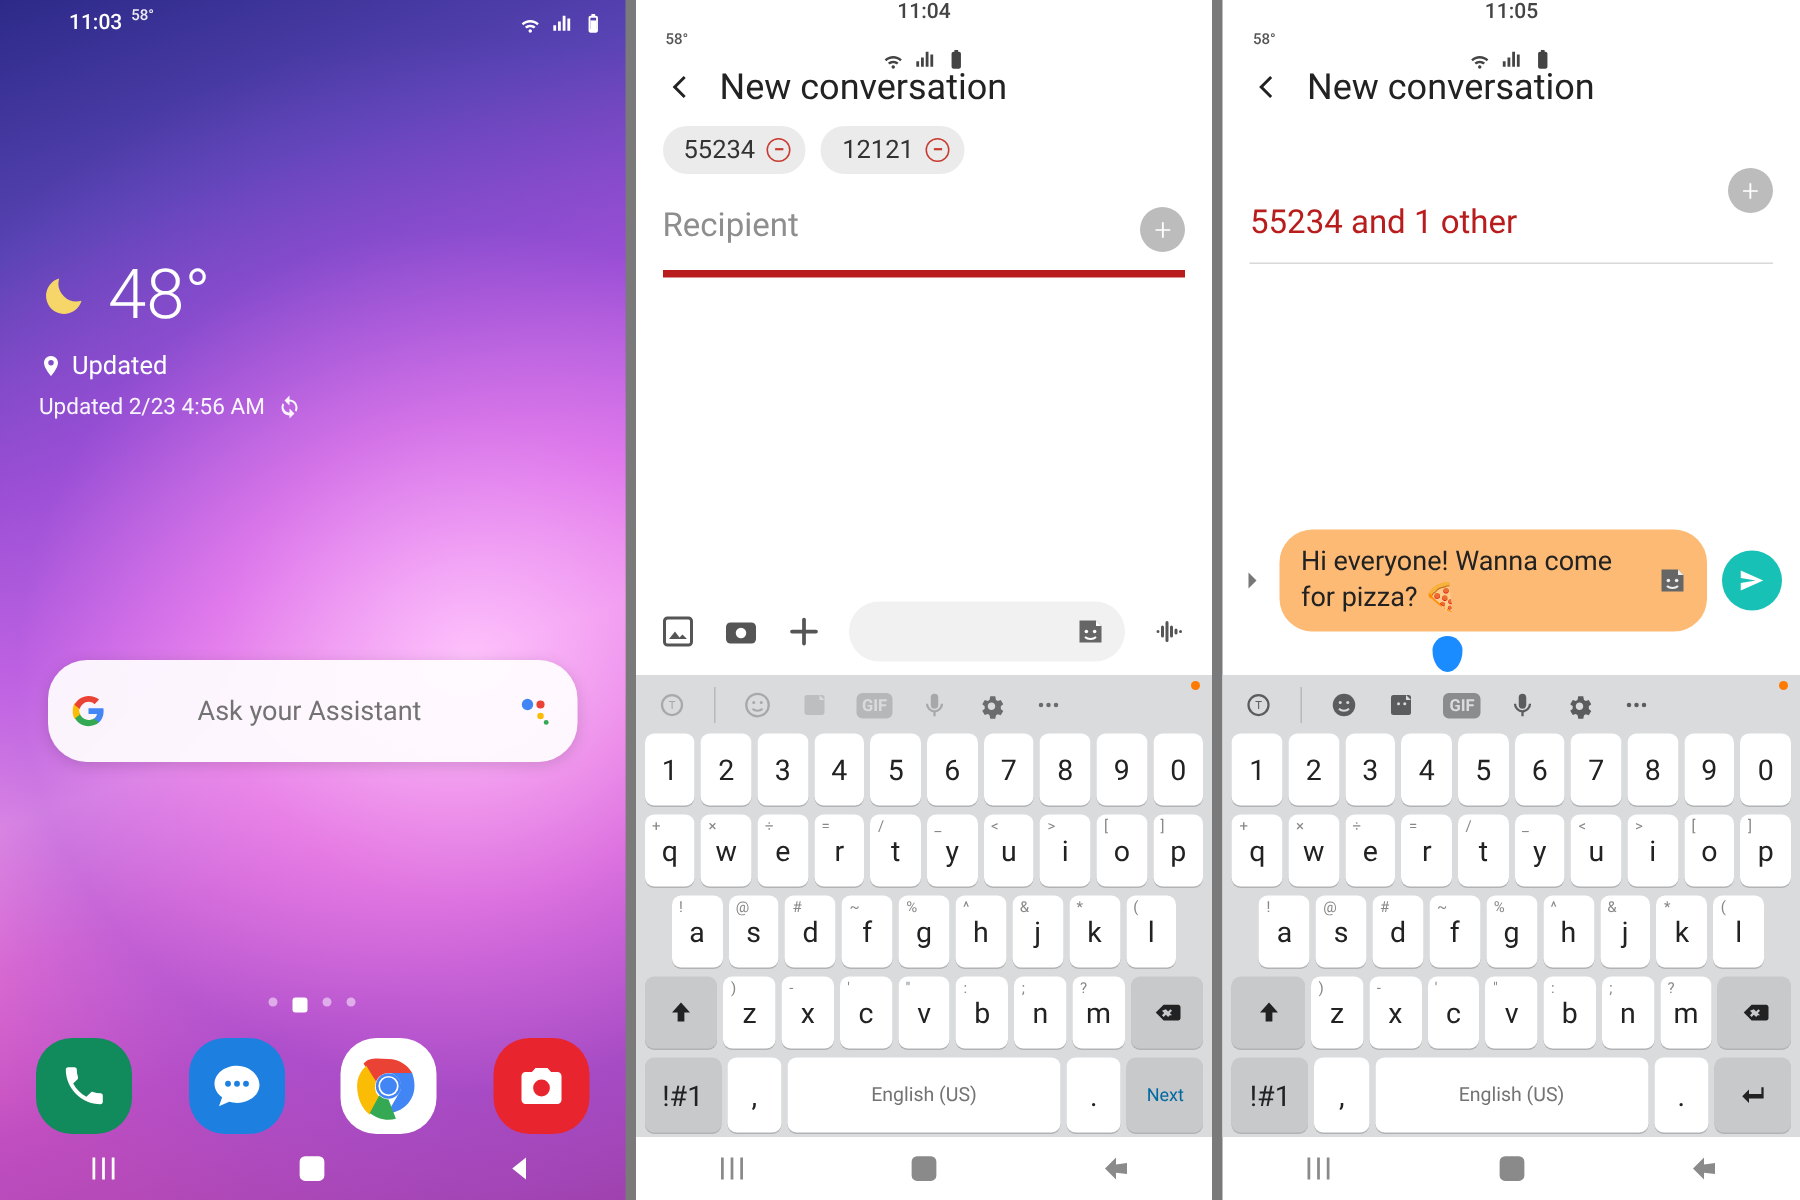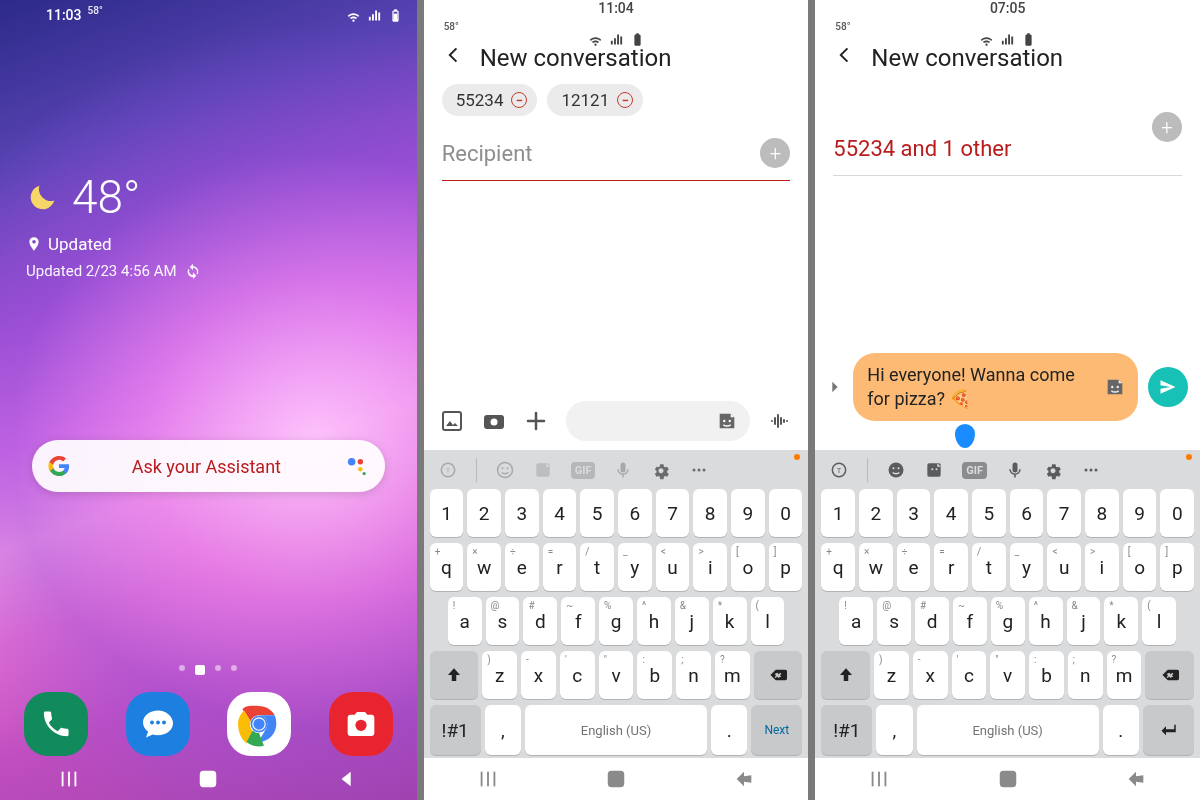--- a/index.html
+++ b/index.html
@@ -32,22 +32,22 @@
   .status-icons { display:flex; align-items:center; gap:6px; }
   .weather-block { position:absolute; top:170px; left:26px; }
   .weather-main { display:flex; align-items:center; gap:12px; }
   .weather-main .moon { width:34px; height:34px; }
   .weather-main .deg { font-size:46px; font-weight:300; }
   .loc-row { display:flex; align-items:center; gap:6px; margin-top:10px; font-size:17px; }
   .upd-row { display:flex; align-items:center; gap:8px; margin-top:8px; font-size:15px; opacity:.95; }
 
   .assistant-bar {
     position:absolute; left:32px; right:32px; top:440px;
-    height:52px; background:rgba(255,255,255,.92); border-radius:26px;
-    display:flex; align-items:center; padding:0 16px; color:#b91c1c;
+    height:68px; background:rgba(255,255,255,.92); border-radius:26px;
+    display:flex; align-items:center; padding:0 16px; color:#737373;
     box-shadow:0 2px 10px rgba(0,0,0,.15);
     gap:12px;
   }
   .assistant-bar .g-logo { width:22px; height:22px; }
   .assistant-bar .placeholder { flex:1; text-align:center; font-size:18px; }
   .assistant-bar .dots { width:26px; height:26px; }
 
   .page-dots { position:absolute; bottom:125px; left:0; right:0; display:flex; justify-content:center; gap:10px; }
   .page-dots .pd { width:6px; height:6px; border-radius:50%; background:rgba(255,255,255,.5); }
   .page-dots .pd.house { width:10px; height:10px; background:#fff; border-radius:2px; }
@@ -58,29 +58,29 @@
   .app-msg      { background:#1d80e0; }
   .app-chrome   { background:#fff; border-radius:50%; }
   .app-cam      { background:#e8252f; }
 
   .navbar { position:absolute; bottom:0; left:0; right:0; height:42px; display:flex; align-items:center; justify-content:space-around; }
   .homescreen .navbar svg path, .homescreen .navbar svg rect, .homescreen .navbar svg polygon { fill:#fff; }
   .white-bg .navbar svg path, .white-bg .navbar svg rect, .white-bg .navbar svg polygon { fill:#8a8a8a; }
 
   
   .white-bg { background:#fff; color:#222; }
-  .msg-header { display:flex; gap:16px; padding:14px 18px 6px; }
+  .msg-header { display:flex; align-items:center; gap:16px; padding:14px 18px 6px; }
   .msg-header svg { width:22px; height:22px; }
   .msg-title { font-size:24px; font-weight:400; color:#222; }
 
   .chips-row { display:flex; gap:10px; padding:6px 18px 10px; }
   .chip { background:#ebebeb; border-radius:18px; padding:6px 10px 6px 14px; display:flex; align-items:center; gap:8px; font-size:17px; color:#333; }
   .chip .minus { width:16px; height:16px; border:1.5px solid #c73a2f; border-radius:50%; display:flex; align-items:center; justify-content:center; color:#c73a2f; font-weight:700; font-size:13px; line-height:1; }
 
-  .recipient-row { display:flex; align-items:center; margin:6px 18px 0; border-bottom:1px solid #b91c1c; padding:6px 0 12px; }
+  .recipient-row { display:flex; align-items:flex-start; margin:6px 18px 0; border-bottom:5px solid #b91c1c; padding:6px 0 12px; }
   .recipient-row .txt { flex:1; font-size:22px; color:#8e8e8e; }
   .addbtn { width:30px; height:30px; border-radius:50%; background:#bcbcbc; color:#fff; display:flex; align-items:center; justify-content:center; font-size:20px; font-weight:300; }
 
   .recipients-summary { display:flex; align-items:center; margin:10px 18px 0; border-bottom:1px solid #d8d8d8; padding:4px 0 14px; }
   .recipients-summary .txt { flex:1; font-size:22px; color:#b91c1c;margin-top:44px; }
 
   .composer { display:flex; align-items:center; gap:18px; padding:0 16px; height:58px; }
   .composer .ic { width:24px; height:24px; color:#555; }
   .compose-input { flex:1; height:40px; background:#f1f1f1; border-radius:20px; display:flex; align-items:center; justify-content:flex-end; padding:0 12px; }
   .sticker-ic { width:22px; height:22px; }
@@ -411,21 +411,21 @@
         <rect x="4" y="4" width="16" height="16" rx="3" fill="none" stroke="#8a8a8a" stroke-width="2"></rect>
       </svg>
     <svg width="22" height="22" viewBox="0 0 24 24">
         <path fill="#8a8a8a" d="M4 12l8-8v5l8-1v8l-8-1v5z"></path>
       </svg>
   </div>
 </div>
 
 <div class="phone white-bg">
   <div class="status-bar sb-dark">
-    <span>07:05</span>
+    <span>11:05</span>
     <svg width="14" height="14" style="margin-left:6px" viewBox="0 0 24 24">
         <rect x="3" y="3" width="18" height="18" rx="2" fill="none" stroke="#444" stroke-width="2"></rect>
         <path d="M6 17l4-5 3 4 2-2 3 3z" fill="#444"></path>
       </svg>
     <span class="temp" style="color:#444">58°</span>
     <span class="spacer"></span>
     <div class="status-icons">
       <svg viewBox="0 0 24 24">
           <path d="M12 18.5c1 0 1.8.8 1.8 1.8S13 22 12 22s-1.8-.8-1.8-1.8.8-1.7 1.8-1.7zm0-5c2.2 0 4.2.9 5.7 2.3l-1.9 1.9c-1-.9-2.3-1.5-3.8-1.5s-2.8.6-3.8 1.5l-1.9-1.9C7.8 14.4 9.8 13.5 12 13.5zm0-5c3.6 0 6.8 1.5 9.2 3.8l-1.9 1.9C17.5 12.3 14.9 11.2 12 11.2S6.5 12.3 4.7 14.2L2.8 12.3C5.2 10 8.4 8.5 12 8.5z"></path>
         </svg>

